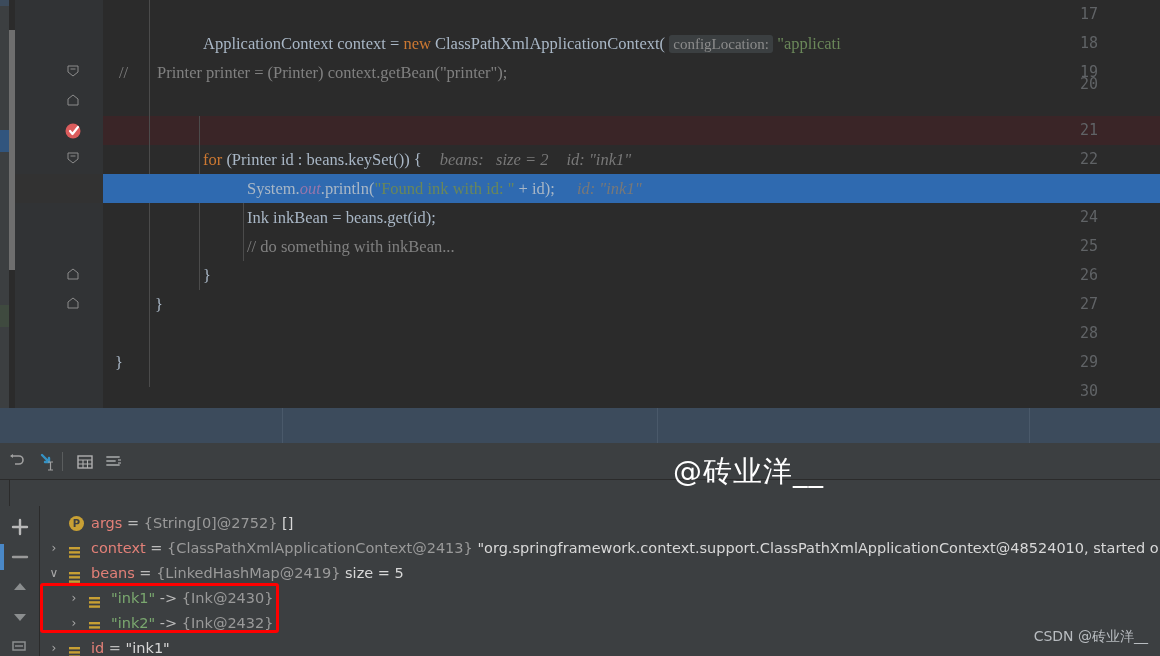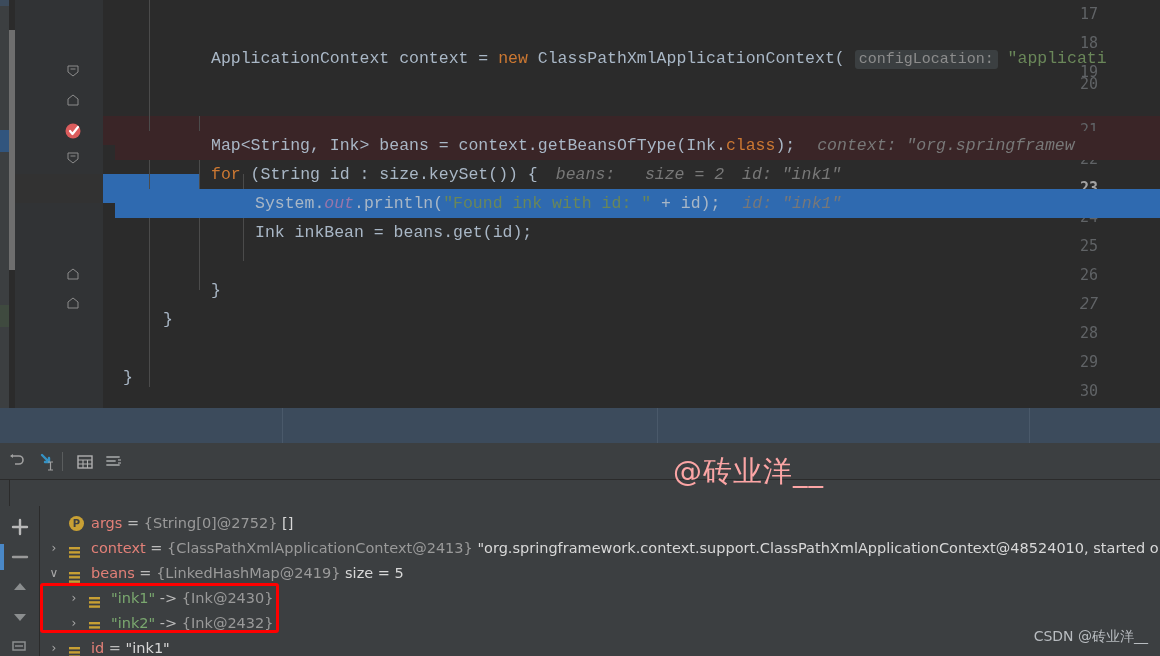--- a/index.html
+++ b/index.html
@@ -48,23 +48,23 @@
     position: absolute; left: 62px; width: 20px; height: 20px;
   }
   .code-area {
     position: absolute; left: 103px; top: 0; right: 0; height: 408px;
     overflow: hidden;
   }
   .indent-guide {
     position: absolute; top: 0; width: 1px; height: 387px; background: #4b4b4b;
   }
   .cline {
-    position: absolute; left: 12px; right: 0; height: 29px; line-height: 29px;
-    font-family: Liberation Mono, monospace;
-    font-size: 16.5px; white-space: pre; color: #a9b7c6; margin-top: 15px;
+    position: absolute; left: 4px; right: 0; height: 29px; line-height: 29px;
+    font-family: Liberation Serif, serif;
+    font-size: 16.5px; white-space: pre; color: #a9b7c6;
   }
   .cline.bpline { background: #3a2527; }
   .cline.curline { background: #2f6ab0; }
   .hl-gutter-cur {
     position: absolute; left: 15px; width: 88px; height: 29px; background: #323232;
   }
   .sel-blue-gutter {
     position: absolute; left: 103px; width: 96px; height: 29px; background: #2f6ab0;
   }
   .bp-gutter {
@@ -105,21 +105,21 @@
   .tb-icon {
     position: absolute; top: 8px; width: 22px; height: 22px; cursor: default;
   }
   .tb-sep {
     position: absolute; top: 9px; width: 1px; height: 19px; background: #5a5d5e;
   }
 
   
   .watermark {
     position: absolute; left: 673px; top: 452px;
-    font-size: 29px; color: #fca5a5; letter-spacing: 1px;
+    font-size: 29px; color: #ffffff; letter-spacing: 1px;
     font-family: "DejaVu Sans", "Liberation Sans", sans-serif;
   }
   .csdn-mark {
     position: absolute; right: 12px; top: 628px;
     font-size: 14px; color: #b8bcc0;
     font-family: "DejaVu Sans", "Liberation Sans", sans-serif;
   }
 
   
   .vars-header {
@@ -209,21 +209,21 @@
     <div class="lineno" style="top:0px;">17</div>
     <div class="lineno" style="top:29px;">18</div>
     <div class="lineno" style="top:58px;">19</div>
     <div class="lineno" style="top:70px;">20</div>
     <div class="lineno" style="top:116px;">21</div>
     <div class="lineno" style="top:145px;">22</div>
     <div class="lineno active" style="top:174px;">23</div>
     <div class="lineno" style="top:203px;text-align:right;">24</div>
     <div class="lineno" style="top:232px;">25</div>
     <div class="lineno" style="top:261px;">26</div>
-    <div class="lineno" style="top:290px;font-style:italic;">27</div>
+    <div class="lineno" style="top:290px;">27</div>
     <div class="lineno" style="top:319px;">28</div>
     <div class="lineno" style="top:348px;">29</div>
     <div class="lineno" style="top:377px;">30</div>
 
     <div class="fold" style="top:58px;">
       <svg width="12" height="12" viewBox="0 0 12 12">
           <path d="M1 1 h10 v6 l-5 4 l-5 -4 z" fill="none" stroke="#8c8c8c" stroke-width="1"></path>
           <path d="M3.5 4 h5" stroke="#8c8c8c" stroke-width="1"></path>
         </svg>
     </div>
@@ -259,31 +259,32 @@
     <div class="code-area">
 
       <div class="indent-guide" style="left:46px;"></div>
       <div class="indent-guide" style="left:96px; top:116px; height:174px;"></div>
       <div class="indent-guide" style="left:140px; top:174px; height:87px;"></div>
 
       <div class="cline" style="top:0px;"></div>
 
       <div class="cline" style="top:29px;"><span style="padding-left:96px;"></span><span class="plain">ApplicationContext</span><span class="plain"> context = </span><span class="kw">new</span><span class="plain"> ClassPathXmlApplicationContext(</span> <span class="param-hint">configLocation:</span> <span class="str">"applicati</span></div>
 
+      <div class="cline" style="top:58px;"><span style="padding-left:12px;"></span><span class="cmt">//       Printer printer = (Printer) context.getBean("printer");</span></div>
 
       <div class="cline" style="top:87px;font-size:16px;"><span style="padding-left:12px;"></span></div>
 
-      <div class="cline bpline" style="top:116px;"><span style="padding-left:96px;"></span><span class="plain">Map&lt;String, Ink&gt; beans = context.getBeansOfType(Ink.</span><span class="kw">class</span><span class="plain">);</span><span class="hint" style="margin-left:22px;">context: "org.springframew</span></div>
-
-      <div class="cline" style="top:145px;"><span style="padding-left:96px;"></span><span class="kw">for</span><span class="plain"> (String id : size.keySet()) {</span><span class="hint" style="margin-left:18px;">beans:   size = 2</span><span class="hint" style="margin-left:18px;">id: "ink1"</span></div>
+
+      <div class="cline" style="top:145px;"><span style="padding-left:96px;"></span><span class="kw">for</span><span class="plain"> (Printer id : beans.keySet()) {</span><span class="hint" style="margin-left:18px;">beans:   size = 2</span><span class="hint" style="margin-left:18px;">id: "ink1"</span></div>
 
       <div class="cline curline" style="top:174px;"><span style="padding-left:140px;"></span><span class="plain">System.</span><span class="fld">out</span><span class="plain">.println(</span><span class="str">"Found ink with id: "</span><span class="plain"> + id);</span><span class="hint" style="margin-left:22px;">id: "ink1"</span></div>
 
       <div class="cline" style="top:203px;"><span style="padding-left:140px;"></span><span class="plain">Ink inkBean = beans.get(id);</span></div>
 
+      <div class="cline" style="top:232px;"><span style="padding-left:140px;"></span><span class="cmt">// do something with inkBean...</span></div>
 
       <div class="cline" style="top:261px;"><span style="padding-left:96px;"></span><span class="plain">}</span></div>
 
       <div class="cline" style="top:290px;"><span style="padding-left:48px;"></span><span class="plain">}</span></div>
 
       <div class="cline" style="top:319px;"></div>
 
       <div class="cline" style="top:348px;"><span style="padding-left:8px;"></span><span class="plain">}</span></div>
 
       <div class="cline" style="top:377px;"></div>

